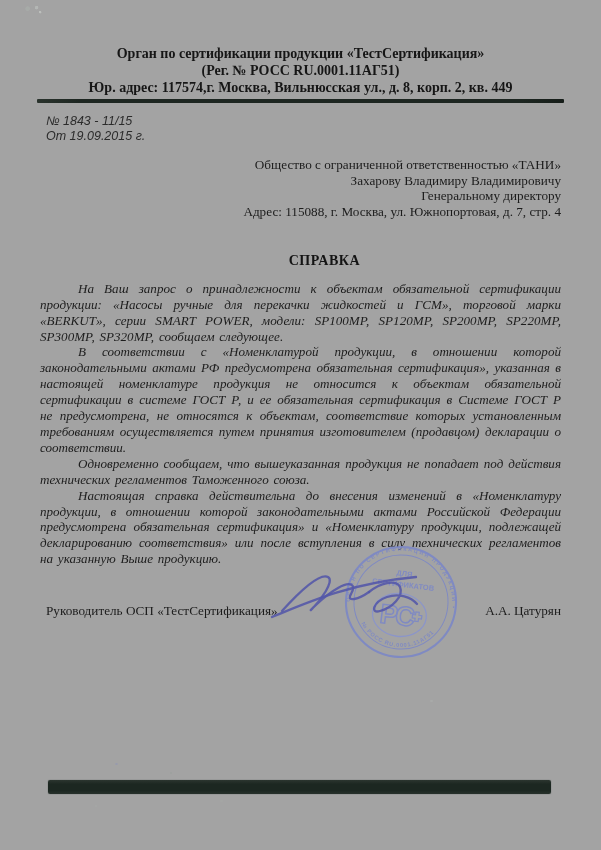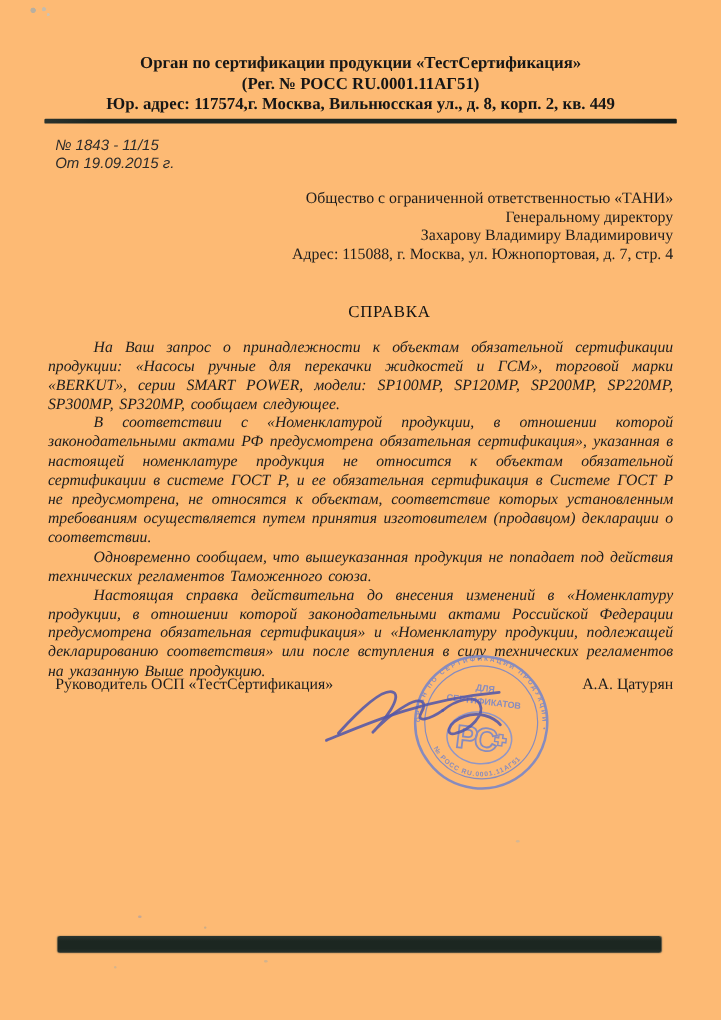--- a/index.html
+++ b/index.html
@@ -1,19 +1,19 @@
 <!DOCTYPE html>
 <html><head>
 <meta charset="utf-8">
 <style>
   html,body{margin:0;padding:0;background:#e8e8e8;}
   .page{
     position:relative;
     width:601px;height:850px;
-    background:#fdba74;
+    background:#a3a3a3;
     overflow:hidden;
     font-family:"Liberation Serif","DejaVu Serif",serif;
     color:#1e1e1e;
     margin:0 auto;
   }
   
   .header{
     margin-top:45px;
     text-align:center;
     font-weight:bold;
@@ -41,21 +41,21 @@
     margin:13px 40px 0 60px;
     text-align:right;
     font-size:13.2px;
     line-height:15.7px;
     color:#1c1c1c;
   }
   
   .title{
     margin-top:33px;
     text-align:center;
-    font-weight:normal;
+    font-weight:bold;
     font-size:14px;
     letter-spacing:.6px;
     color:#141414;
     padding-left:48px;
   }
   
   .bodytext{
     margin:12px 40px 0 40px;
   }
   .bodytext p{
@@ -65,21 +65,21 @@
     text-align-last:left;
     font-size:13.1px;
     line-height:15.9px;
     color:#1d1d1d;
     word-spacing:1.5px;
     font-style:italic;
   }
   
   .sigrow{
     position:absolute;
-    left:46px;right:40px;top:562px;
+    left:46px;right:40px;top:603px;
     display:flex;
     justify-content:space-between;
     font-size:13.2px;
     color:#1c1c1c;
   }
   
   .stamp{
     position:absolute;
     left:340px;top:541px;
     width:122px;height:122px;
@@ -142,22 +142,22 @@
 
   <div class="rule"></div>
 
   <div class="refblock">
     <div>№ 1843  - 11/15</div>
     <div>От 19.09.2015 г.</div>
   </div>
 
   <div class="recipient">
     <div>Общество с ограниченной ответственностью «ТАНИ»</div>
+    <div>Захарову Владимиру Владимировичу</div>
     <div>Генеральному директору</div>
-    <div>Захарову Владимиру Владимировичу</div>
     <div>Адрес: 115088, г. Москва, ул. Южнопортовая, д. 7, стр. 4</div>
   </div>
 
   <div class="title">СПРАВКА</div>
 
   <div class="bodytext">
     <p>На Ваш запрос о принадлежности к объектам обязательной сертификации продукции: «Насосы ручные для перекачки жидкостей и ГСМ», торговой марки «BERKUT», серии SMART POWER, модели: SP100MP, SP120MP, SP200MP, SP220MP, SP300MP, SP320MP, сообщаем следующее.</p>
     <p>В соответствии с «Номенклатурой продукции, в отношении которой законодательными актами РФ предусмотрена обязательная сертификация», указанная в настоящей номенклатуре продукция не относится к объектам обязательной сертификации в системе ГОСТ Р, и ее обязательная сертификация в Системе ГОСТ Р не предусмотрена, не относятся к объектам, соответствие которых установленным требованиям осуществляется путем принятия изготовителем (продавцом) декларации о соответствии.</p>
     <p>Одновременно сообщаем, что вышеуказанная продукция не попадает под действия технических регламентов Таможенного союза.</p>
     <p>Настоящая справка действительна до внесения изменений в «Номенклатуру продукции, в отношении которой законодательными актами Российской Федерации предусмотрена обязательная сертификация» и «Номенклатуру продукции, подлежащей декларированию соответствия» или после вступления в силу технических регламентов на указанную Выше продукцию.</p>

